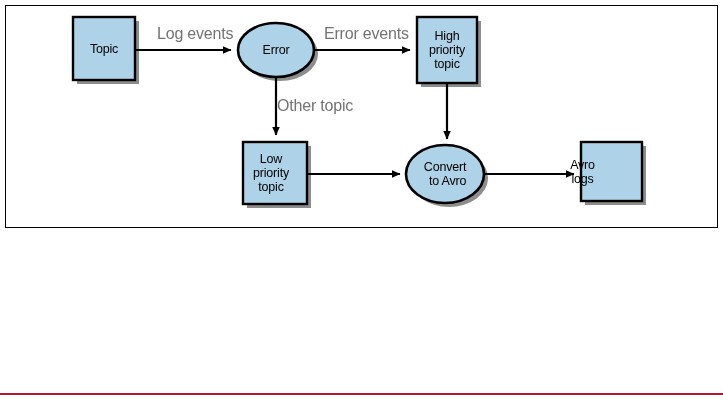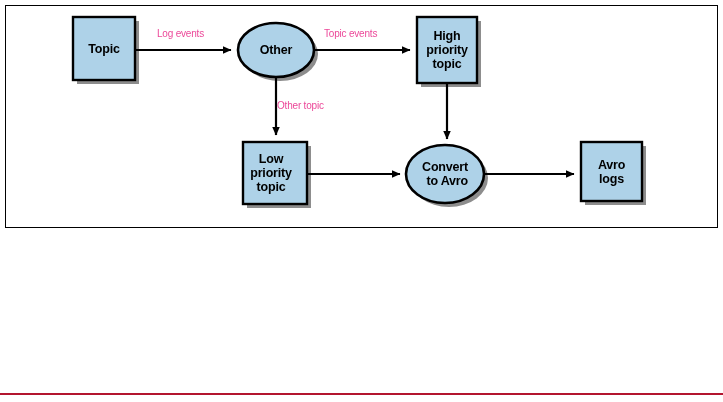--- a/index.html
+++ b/index.html
@@ -34,30 +34,30 @@
   .node-label {
     position: absolute;
     display: flex;
     align-items: center;
     justify-content: center;
     text-align: center;
     color: #000000;
     font-family: "Liberation Sans", sans-serif;
     font-size: 12.5px;
     line-height: 14px;
-    font-weight: 700;
+    font-weight: 400;
     letter-spacing: -0.2px;
     white-space: pre-line;
     pointer-events: none;
   }
   .edge-label {
     position: absolute;
-    color: #ec4899;
+    color: #737373;
     font-family: "Liberation Sans", sans-serif;
-    font-size: 10px;
+    font-size: 16px;
     line-height: 14px;
     letter-spacing: -0.2px;
     white-space: nowrap;
   }
   #bottom-rule {
     position: absolute;
     left: 0;
     top: 393px;
     width: 723px;
     height: 2px;
@@ -98,29 +98,29 @@
     <rect x="73" y="17" width="62" height="63" fill="#aed2e8" stroke="#000000" stroke-width="2.4"></rect>
     <ellipse cx="276" cy="50" rx="38" ry="27" fill="#aed2e8" stroke="#000000" stroke-width="2.6"></ellipse>
     <rect x="417" y="17" width="60" height="66" fill="#aed2e8" stroke="#000000" stroke-width="2.4"></rect>
     <rect x="243" y="142" width="64" height="62" fill="#aed2e8" stroke="#000000" stroke-width="2.4"></rect>
     <ellipse cx="445" cy="174" rx="39" ry="29" fill="#aed2e8" stroke="#000000" stroke-width="2.6"></ellipse>
     <rect x="581" y="142" width="61" height="59" fill="#aed2e8" stroke="#000000" stroke-width="2.4"></rect>
   </g>
 </svg>
 
 <div class="node-label" style="left:73px; top:17px; width:62px; height:63px;">Topic</div>
-<div class="node-label" style="left:238px; top:23px; width:76px; height:54px;">Other</div>
+<div class="node-label" style="left:238px; top:23px; width:76px; height:54px;">Error</div>
 <div class="node-label" style="left:417px; top:17px; width:60px; height:66px;">High
 priority
 topic</div>
 <div class="node-label" style="left:243px; top:142px; width:56px; height:62px;">Low
 priority
 topic</div>
 <div class="node-label" style="left:406px; top:145px; width:78px; height:58px;text-align:right;">Convert
 to Avro</div>
-<div class="node-label" style="left:581px; top:142px; width:61px; height:59px;">Avro
+<div class="node-label" style="left:552px; top:142px; width:61px; height:59px;">Avro
 logs</div>
 
 <div class="edge-label" style="left:157px; top:27px;">Log events</div>
-<div class="edge-label" style="left:324px; top:27px;">Topic events</div>
+<div class="edge-label" style="left:324px; top:27px;">Error events</div>
 <div class="edge-label" style="left:277px; top:99px;">Other topic</div>
 
 <div id="bottom-rule"></div>
 
 </body></html>

